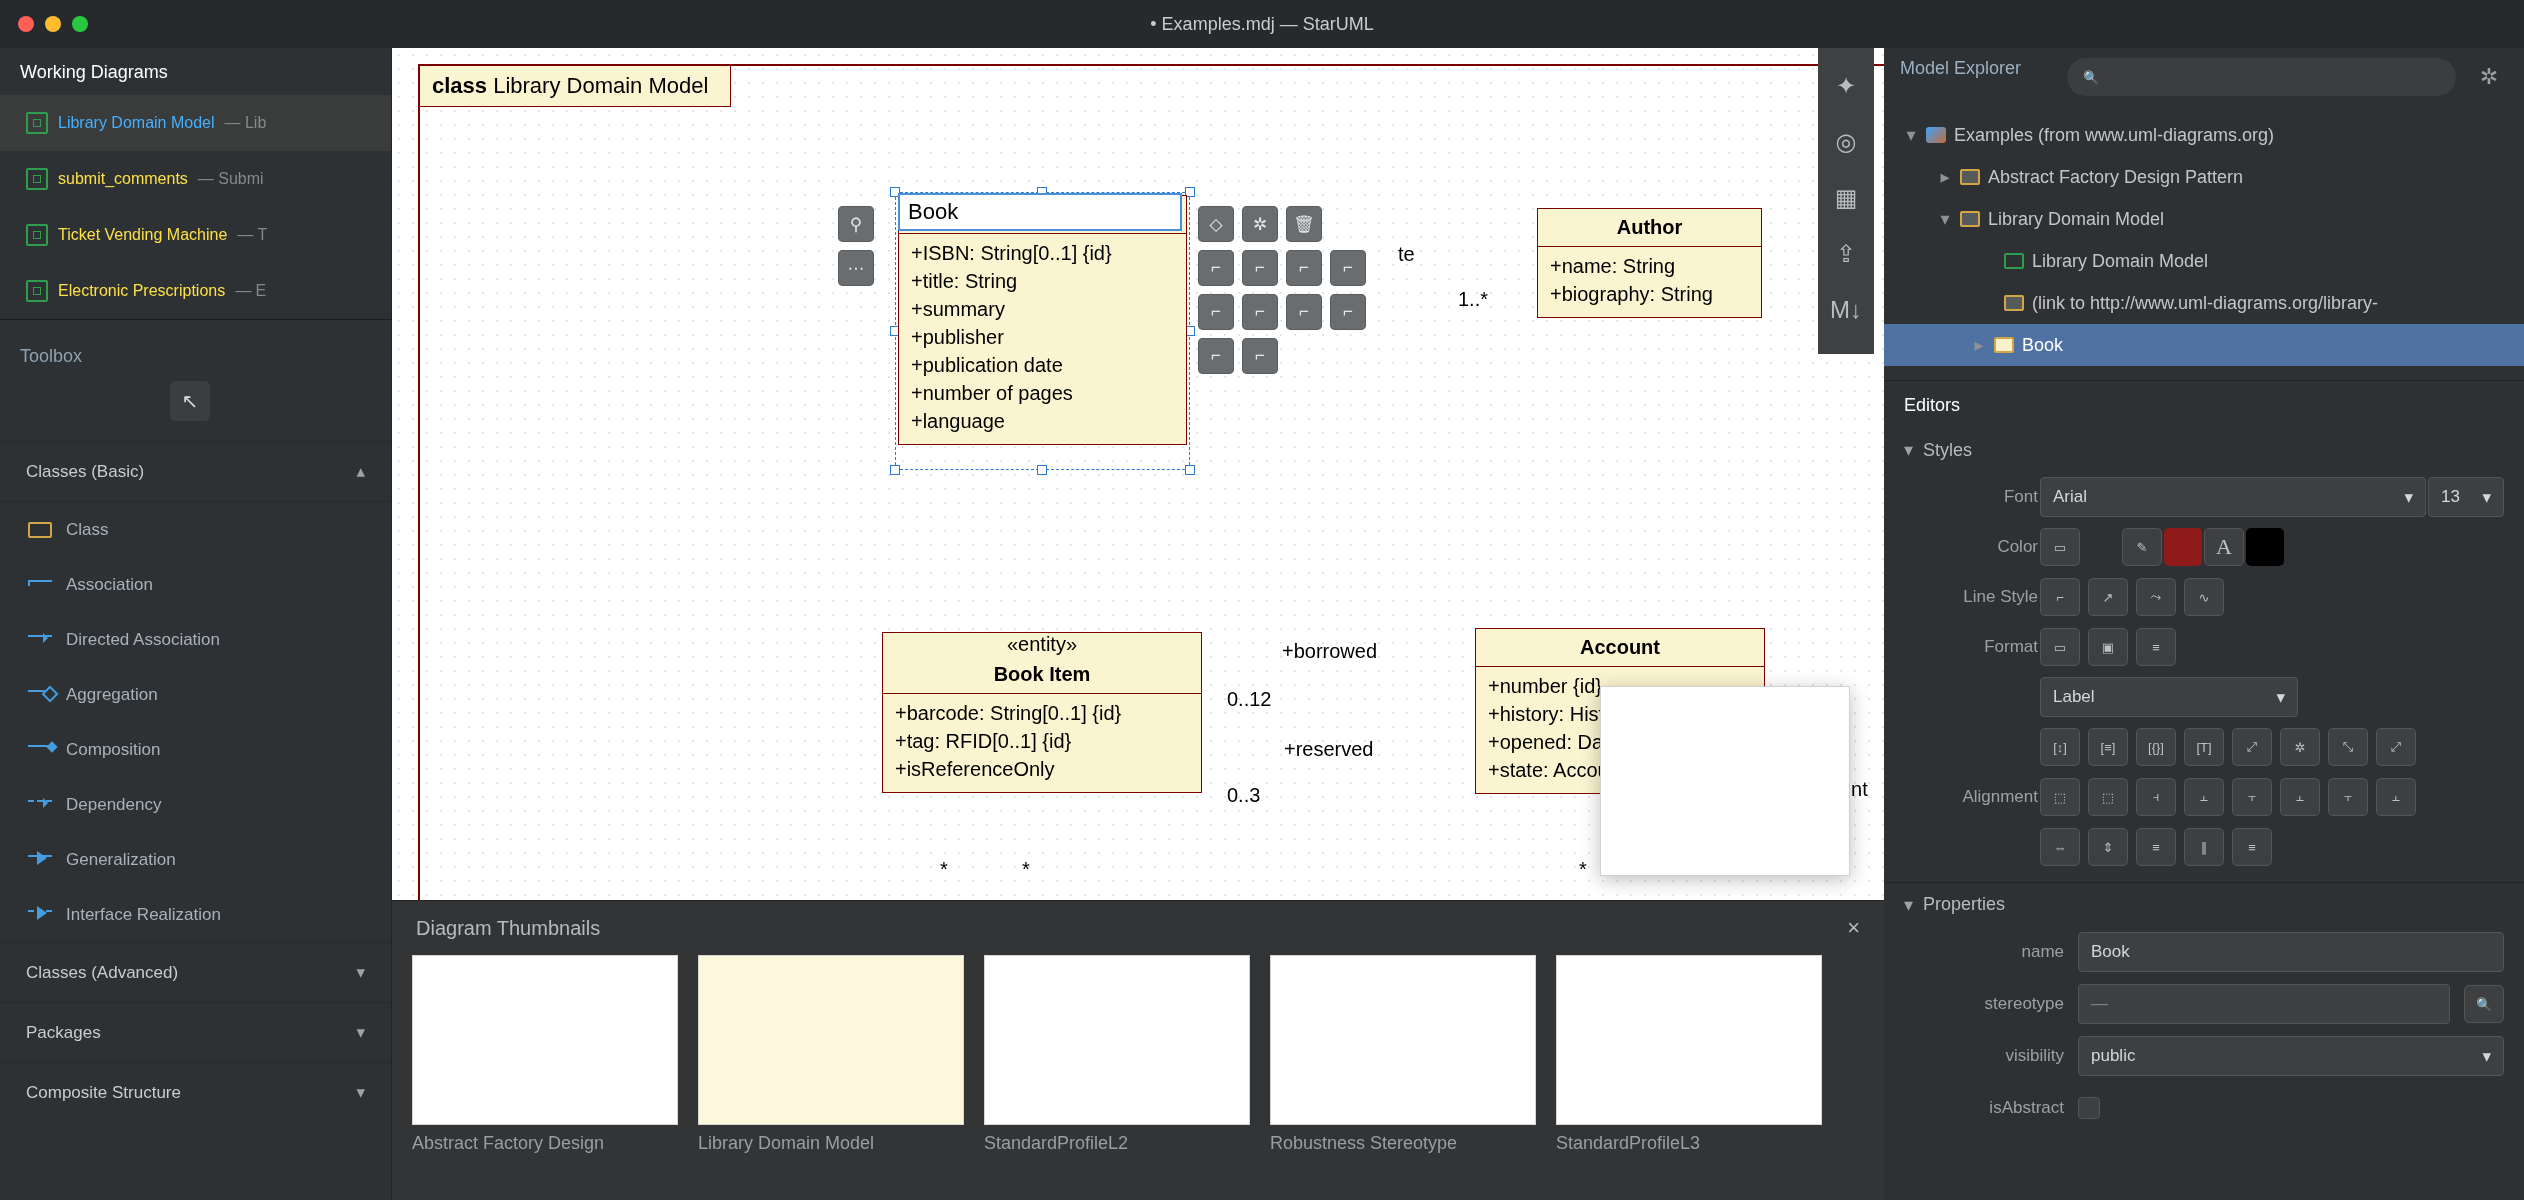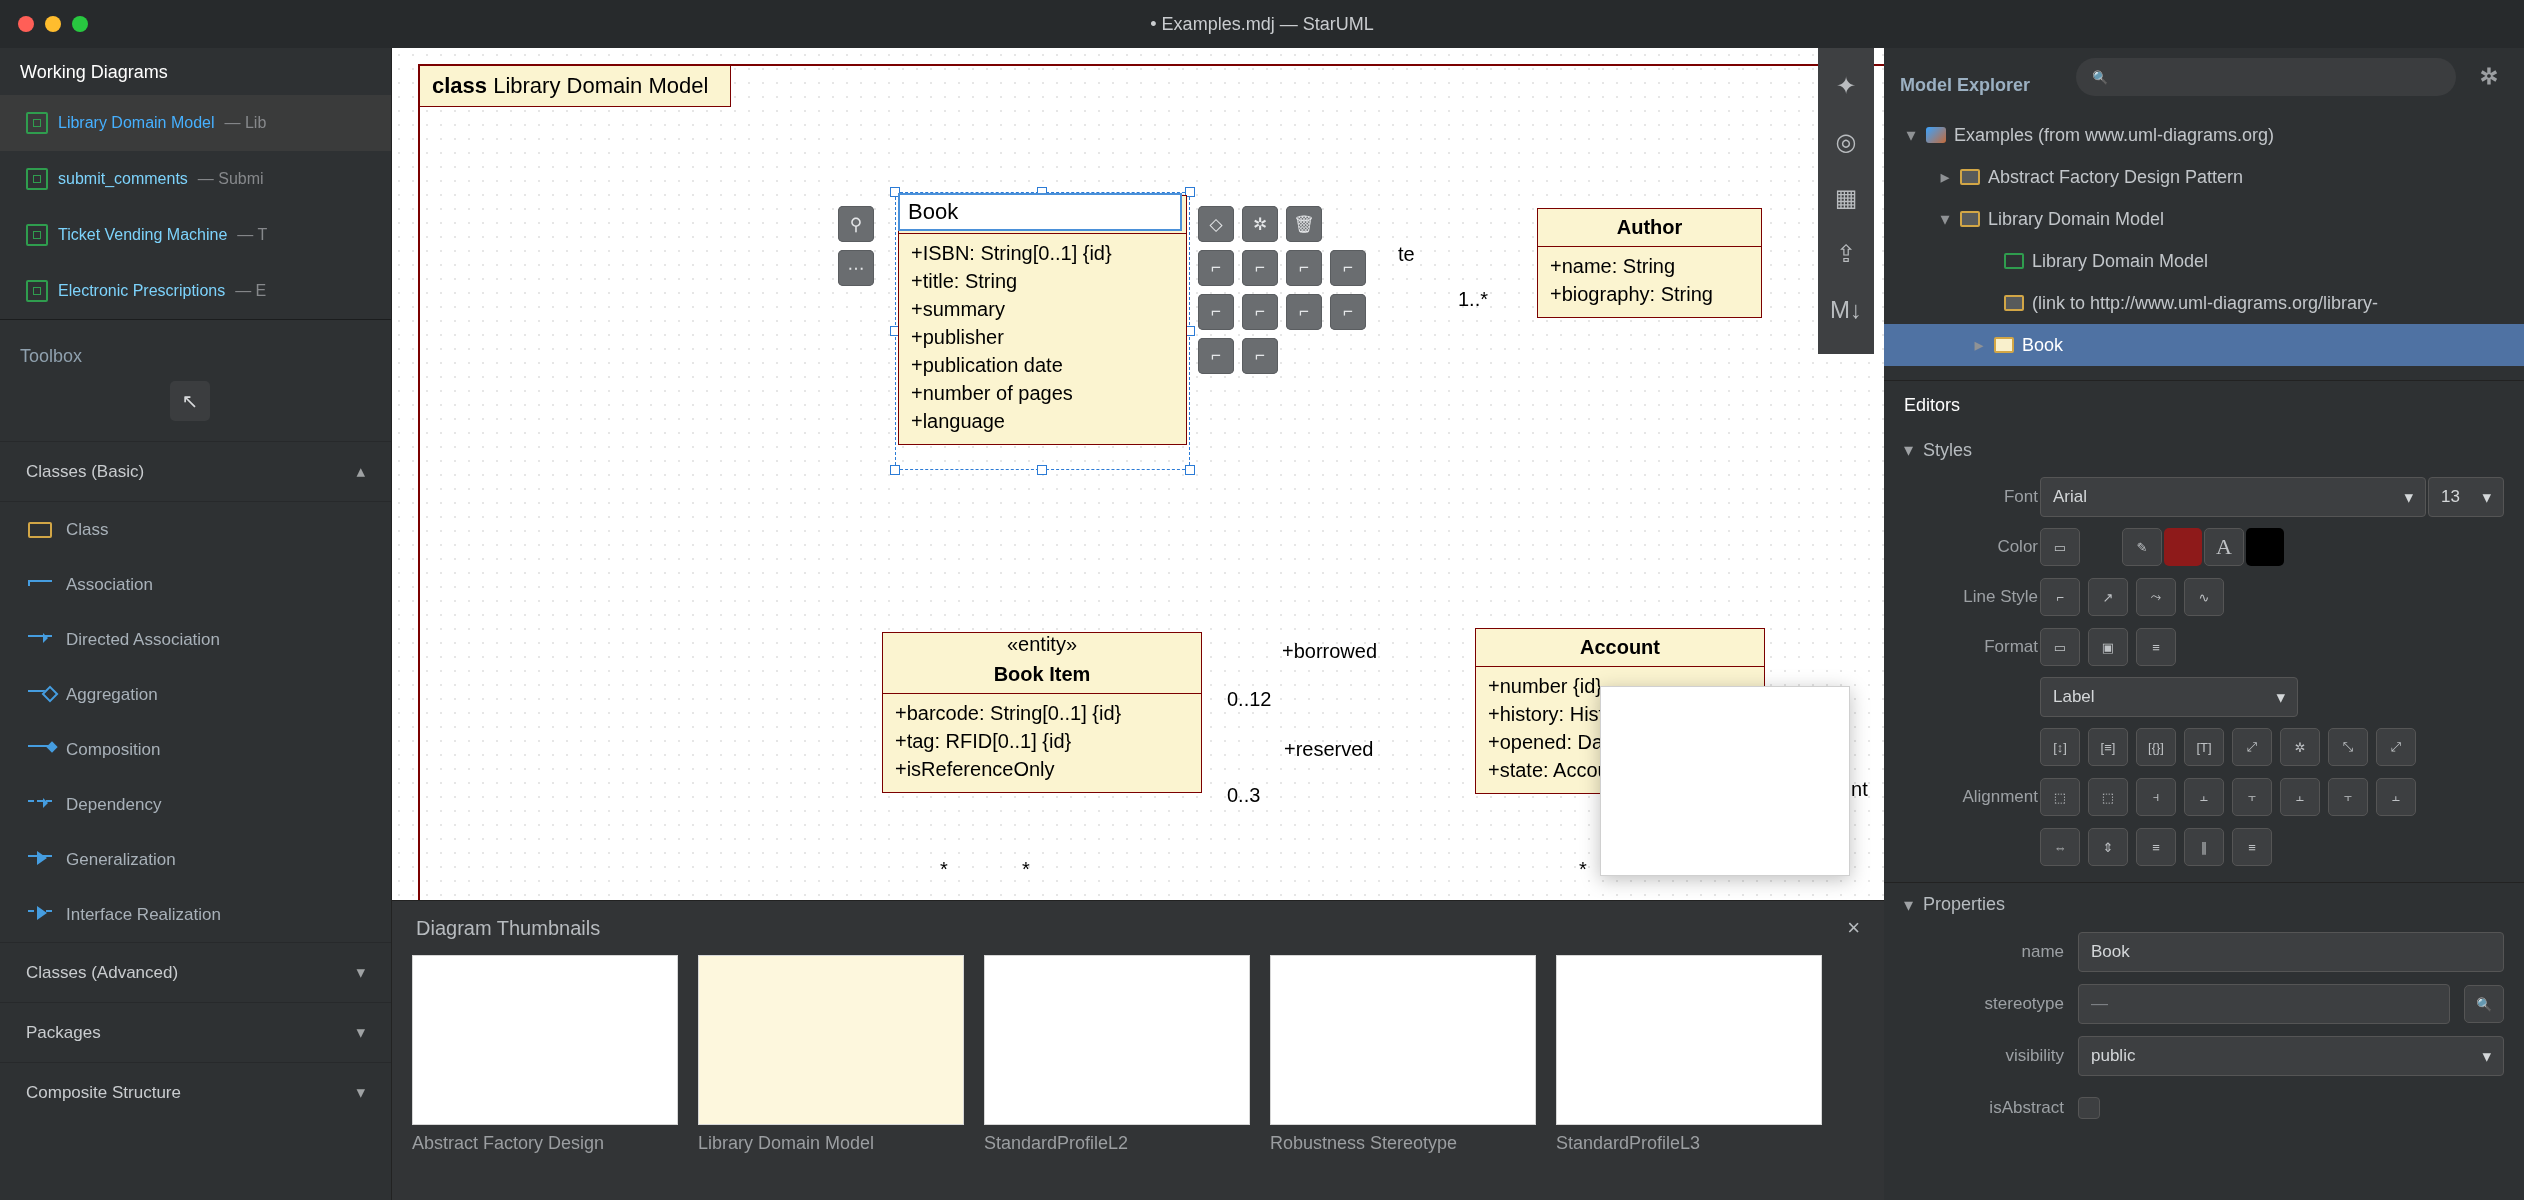--- a/index.html
+++ b/index.html
@@ -17,21 +17,21 @@
 .title{position:absolute;left:0;right:0;text-align:center;color:#c9cccf;font-size:18px;pointer-events:none;}
 .body{flex:1;display:flex;overflow:hidden;}
 .left{width:392px;display:flex;flex-direction:column;background:var(--bg0);border-right:1px solid #222;}
 .panel-title{padding:14px 20px 12px;color:#ffffff;font-size:18px;}
 .wd-list{flex:0 0 auto;}
 .wd-row{display:flex;align-items:center;gap:10px;height:56px;padding:0 26px;overflow:hidden;white-space:nowrap;font-size:16px;color:#b8c2cc;}
 .wd-row.active{background:#3a3b3b;}
 .wd-row.active .wd-name{color:var(--accent);}
 .wd-ico{width:22px;height:22px;border:2px solid #2f9d4e;border-radius:2px;position:relative;}
 .wd-ico::after{content:"";position:absolute;inset:5px;border:1px solid #2f9d4e;}
-.wd-name{color:#7dd3fc;}
+.wd-name{color:#fde047;}
 .wd-sub{color:#86888b;}
 
 .tbx-title{padding:26px 20px 8px;color:#8fa0ae;font-size:18px;border-top:1px solid #1b1d1e;}
 .tbx-cursor{margin:6px 0 20px 170px;width:40px;height:40px;background:#3b3d3f;border-radius:5px;display:flex;align-items:center;justify-content:center;font-size:20px;}
 .tbx-sect{height:60px;display:flex;align-items:center;justify-content:space-between;padding:0 26px;color:#c9cccf;font-size:17px;border-top:1px solid #27292b;}
 .tbx-sect .caret{color:#9fa2a4;}
 .tbx-items{border-top:1px solid #27292b;}
 .tbx-item{height:55px;display:flex;align-items:center;gap:14px;padding:0 28px;color:#a8b1b9;font-size:17px;}
 .tbx-ico{width:24px;height:16px;position:relative;}
 .ico-class{border:2px solid #d2a646;border-radius:2px;}
@@ -71,21 +71,21 @@
 .iconbar .ib{width:56px;height:56px;display:flex;align-items:center;justify-content:center;color:#b9bcbf;font-size:24px;}
 
 .thumbs{height:300px;background:#323436;border-top:1px solid #222;display:flex;flex-direction:column;}
 .th-head{height:54px;display:flex;align-items:center;justify-content:space-between;padding:0 24px;color:#b7bbbf;font-size:20px;}
 .th-body{flex:1;display:flex;gap:20px;padding:0 20px 10px;overflow:hidden;}
 .th-card{width:266px;display:flex;flex-direction:column;gap:8px;}
 .th-card .tile{flex:0 0 170px;background:#fff;border:1px solid #d6d6d6;}
 .th-card .cap{color:#9b9ea1;font-size:18px;white-space:nowrap;overflow:hidden;}
 
 .right{width:640px;display:flex;flex-direction:column;background:var(--bg0);}
-.me-head{display:flex;align-items:flex-end;gap:14px;padding:10px 16px;font-weight:bold;}
+.me-head{display:flex;align-items:flex-start;gap:14px;padding:10px 16px;}
 .me-head .t{color:#9bb0c2;font-size:18px;padding-right:32px;}
 .search{flex:1;height:38px;background:#3b3d3f;border-radius:19px;display:flex;align-items:center;padding:0 16px;color:#888;}
 .gear{width:38px;height:38px;display:flex;align-items:center;justify-content:center;color:#9c9fa2;font-size:22px;}
 .tree{padding:8px 0 14px;font-size:18px;color:#c2c6ca;}
 .trow{display:flex;align-items:center;gap:8px;height:42px;white-space:nowrap;padding-left:20px;}
 .trow .tw{color:#8f9295;width:14px;text-align:center;}
 .trow .ico{width:20px;height:16px;display:inline-block;}
 .ico-proj{background:linear-gradient(135deg,#3aa3ff,#c66b39);border-radius:3px;}
 .ico-model{border:2px solid #d2a646;border-radius:2px;background:#fff3;}
 .ico-diag{width:18px;height:18px;border:2px solid #2f9d4e;border-radius:2px;}

